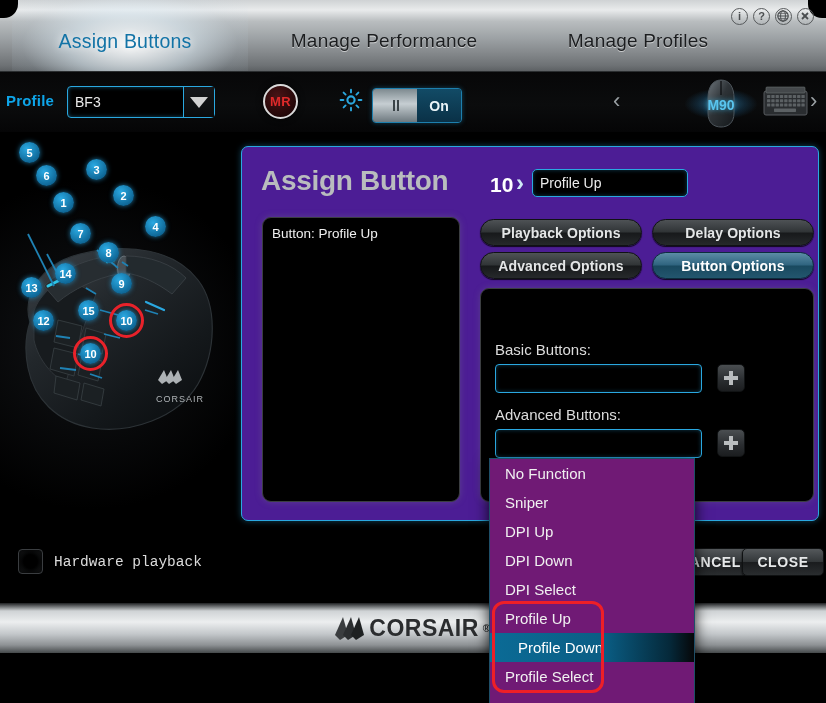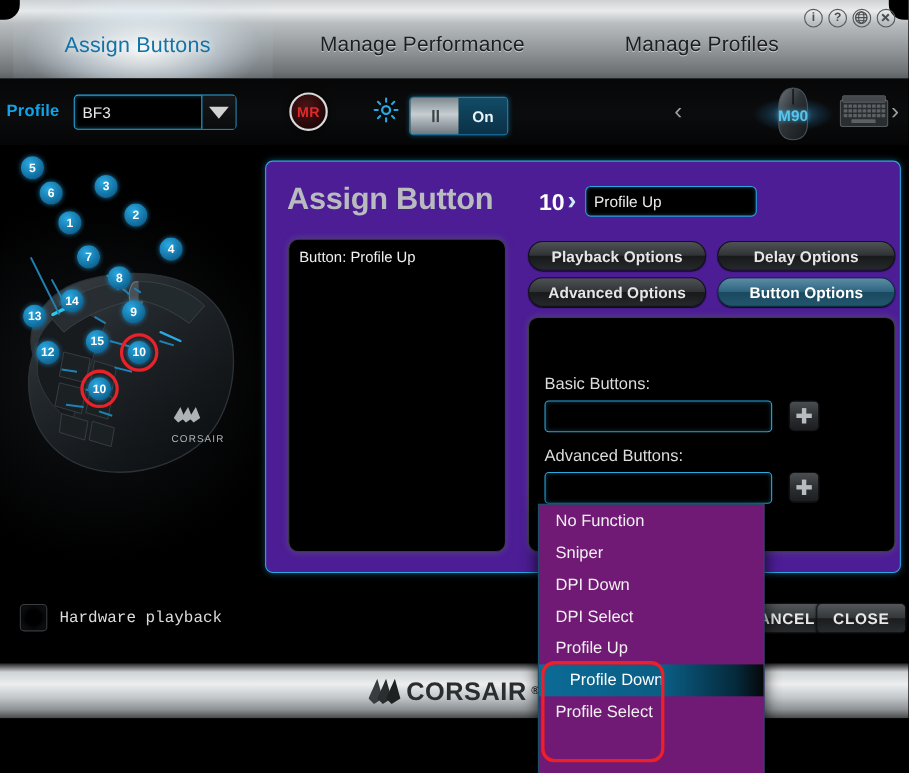--- a/index.html
+++ b/index.html
@@ -571,19 +571,20 @@
     </svg>
     <span>CORSAIR</span>
       <span class="tm">®</span>
   </div>
 </div>
 <div class="blackbottom"></div>
 
 <div class="dropdown">
   <div class="dd-item">No Function</div>
   <div class="dd-item">Sniper</div>
+  <div class="dd-item">DPI Up</div>
   <div class="dd-item">DPI Down</div>
   <div class="dd-item">DPI Select</div>
   <div class="dd-item">Profile Up</div>
   <div class="dd-item sel">Profile Down</div>
   <div class="dd-item">Profile Select</div>
 </div>
 <div class="dd-redbox"></div>
 
 </body></html>

